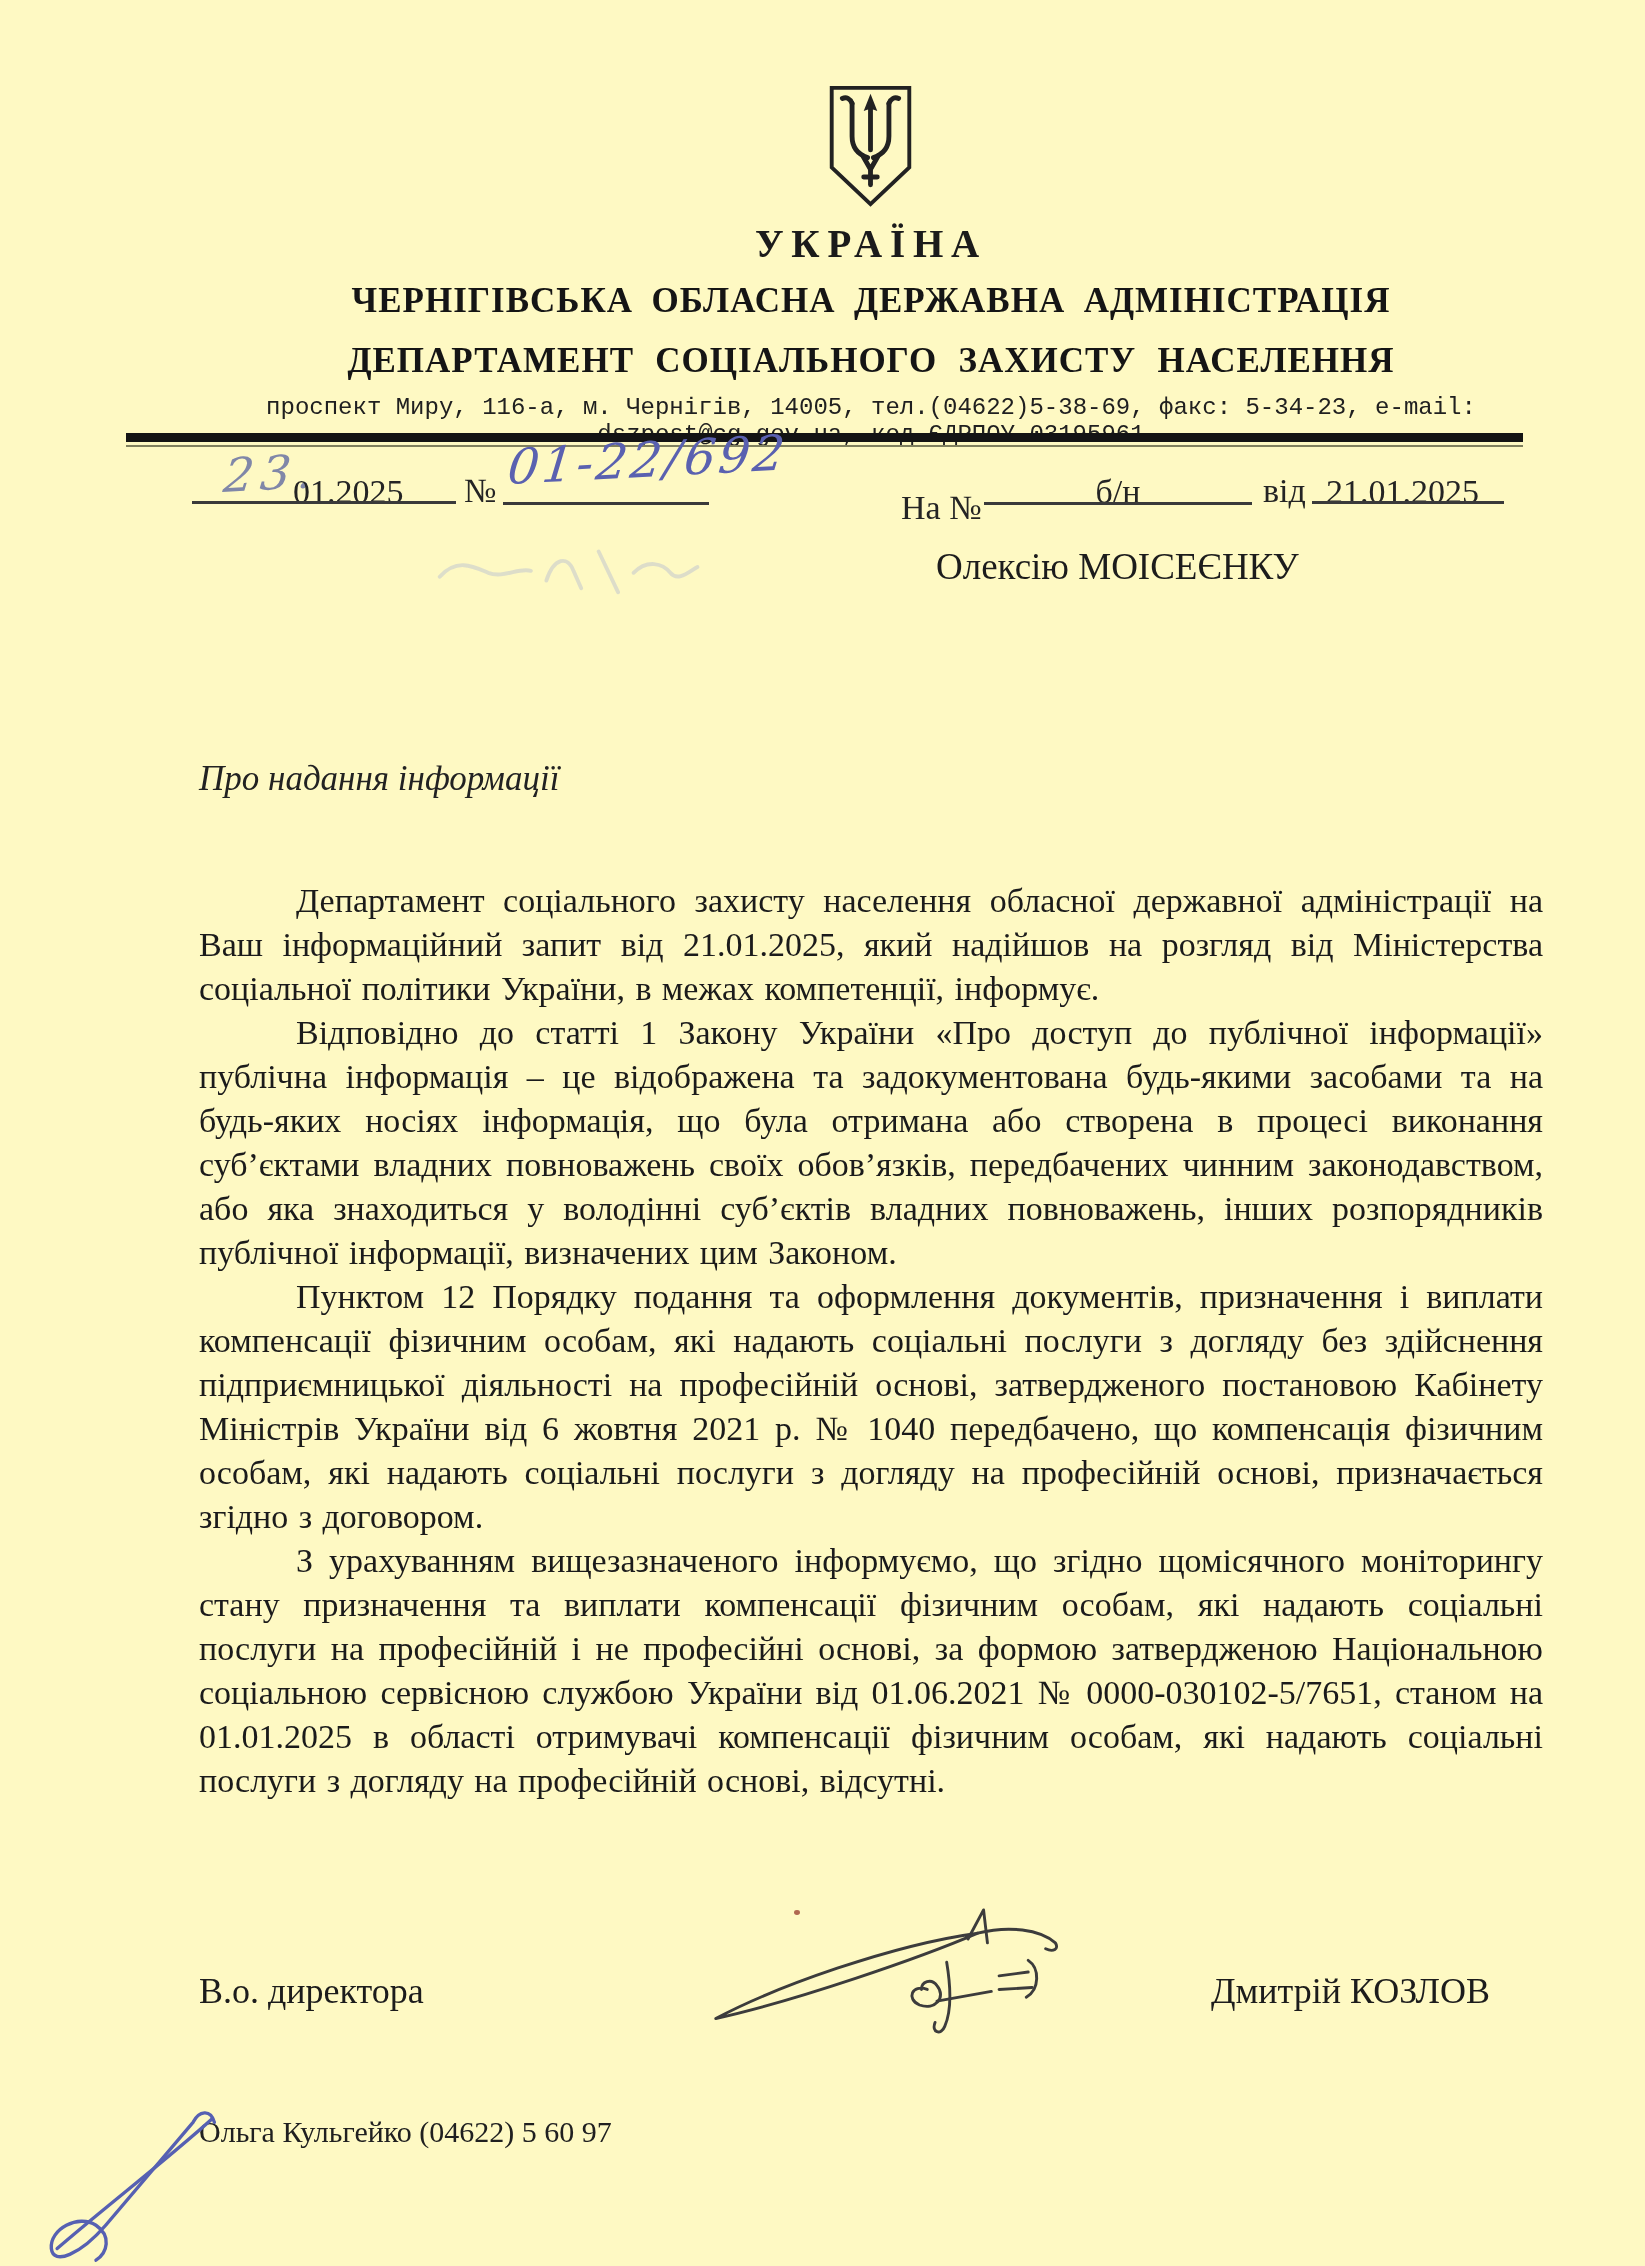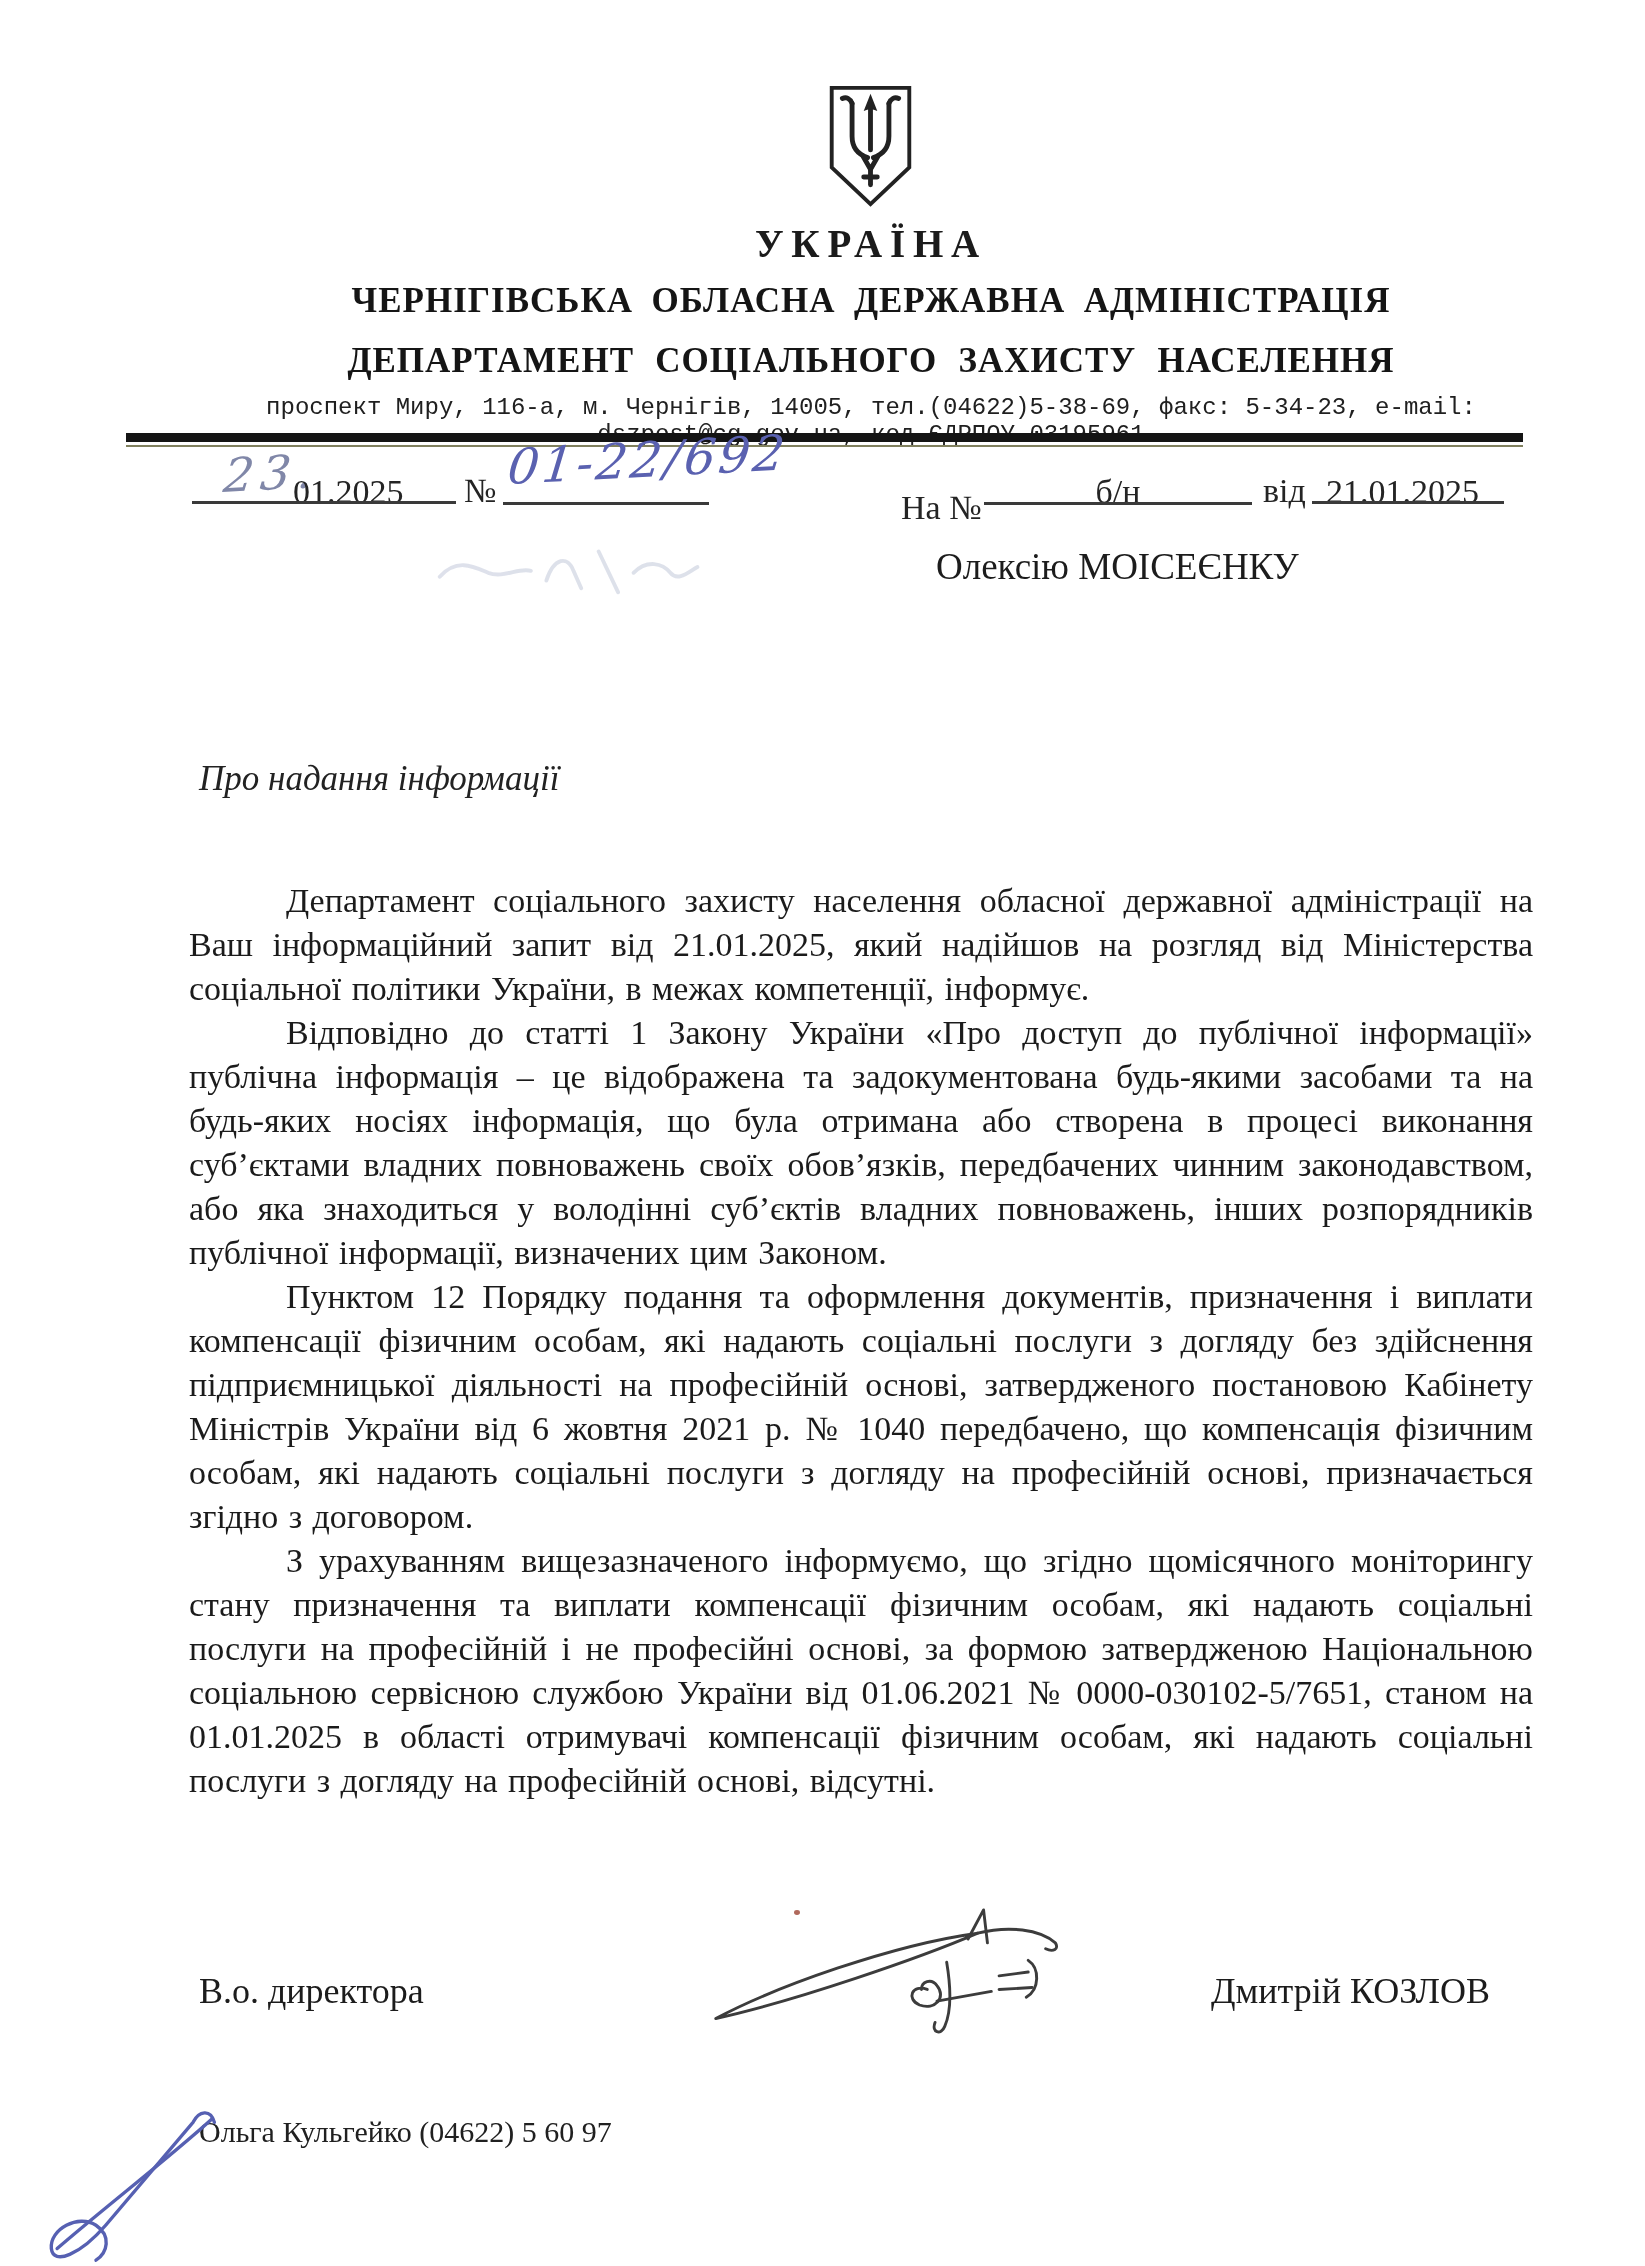--- a/index.html
+++ b/index.html
@@ -1,18 +1,18 @@
 <!DOCTYPE html>
 <html><head>
 <meta charset="utf-8">
 <style>
   html,body{margin:0;padding:0;background:#e8e8e6;}
   .page{
     position:relative; width:1646px; height:2267px;
-    background:#ffffff; overflow:hidden;
+    background:#fef9c3; overflow:hidden;
     font-family:"Liberation Serif", serif; color:#1d1d1d;
   }
   .abs{position:absolute;}
   .centered{left:199px; width:1344px; text-align:center;}
   .country{top:221px; font-size:39px; font-weight:bold; letter-spacing:7.8px; color:#1b1b1b;}
   .org1{top:281px; font-size:35px; font-weight:bold; letter-spacing:1px; word-spacing:8.7px; color:#151515;}
   .org2{top:341px; font-size:35px; font-weight:bold; letter-spacing:1px; word-spacing:11.6px; color:#151515;}
   .contact{top:394px; font-size:24px; color:#202020;font-family:Liberation Mono, monospace;}
   .rule-main{top:433px; left:126px; width:1397px; height:8.7px; background:#141414;}
   .rule-thin{top:445px; left:126px; width:1397px; height:1.9px; background:#80805e;}
@@ -20,21 +20,21 @@
   .uline{height:2.9px; background:#3a3a3a;}
   .hand{
     font-family:"DejaVu Serif", serif; font-style:italic;
     transform:skewX(-9deg) rotate(-3deg); transform-origin:left bottom;
   }
   .hand-date{top:448px; left:221px; font-size:47px; letter-spacing:6.8px; color:#8087a8;}
   .hand-num{top:439px; left:505px; font-size:49px; letter-spacing:2.9px; color:#5a61b0;}
   .addr-name{top:545px; left:936px; font-size:37px; color:#1c1c1c;}
   .addr-email{top:648px; left:953px; font-size:33px; font-weight:bold; color:#161616;}
   .subject{top:759px; left:199px; font-size:35px; font-style:italic; color:#222;}
-  .bodytext{top:879px; left:189px; width:1344px;}
+  .bodytext{top:879px; left:199px; width:1344px;}
   .bodytext p{
     margin:0; font-size:34px; line-height:44px; text-align:justify;
     text-indent:97px; color:#1b1b1b; word-spacing:1.9px;
   }
   .sig-pos{top:1970px; left:199px; font-size:36px; color:#1c1c1c;}
   .sig-name{top:1970px; left:1211px; font-size:36px; color:#1c1c1c;}
   .executor{top:2115px; left:199px; font-size:30px; color:#202020;}
   .speck{top:1910px; left:794px; width:5.8px; height:4.9px; border-radius:50%; background:#9c4433; opacity:.8;}
 </style>
 </head>

